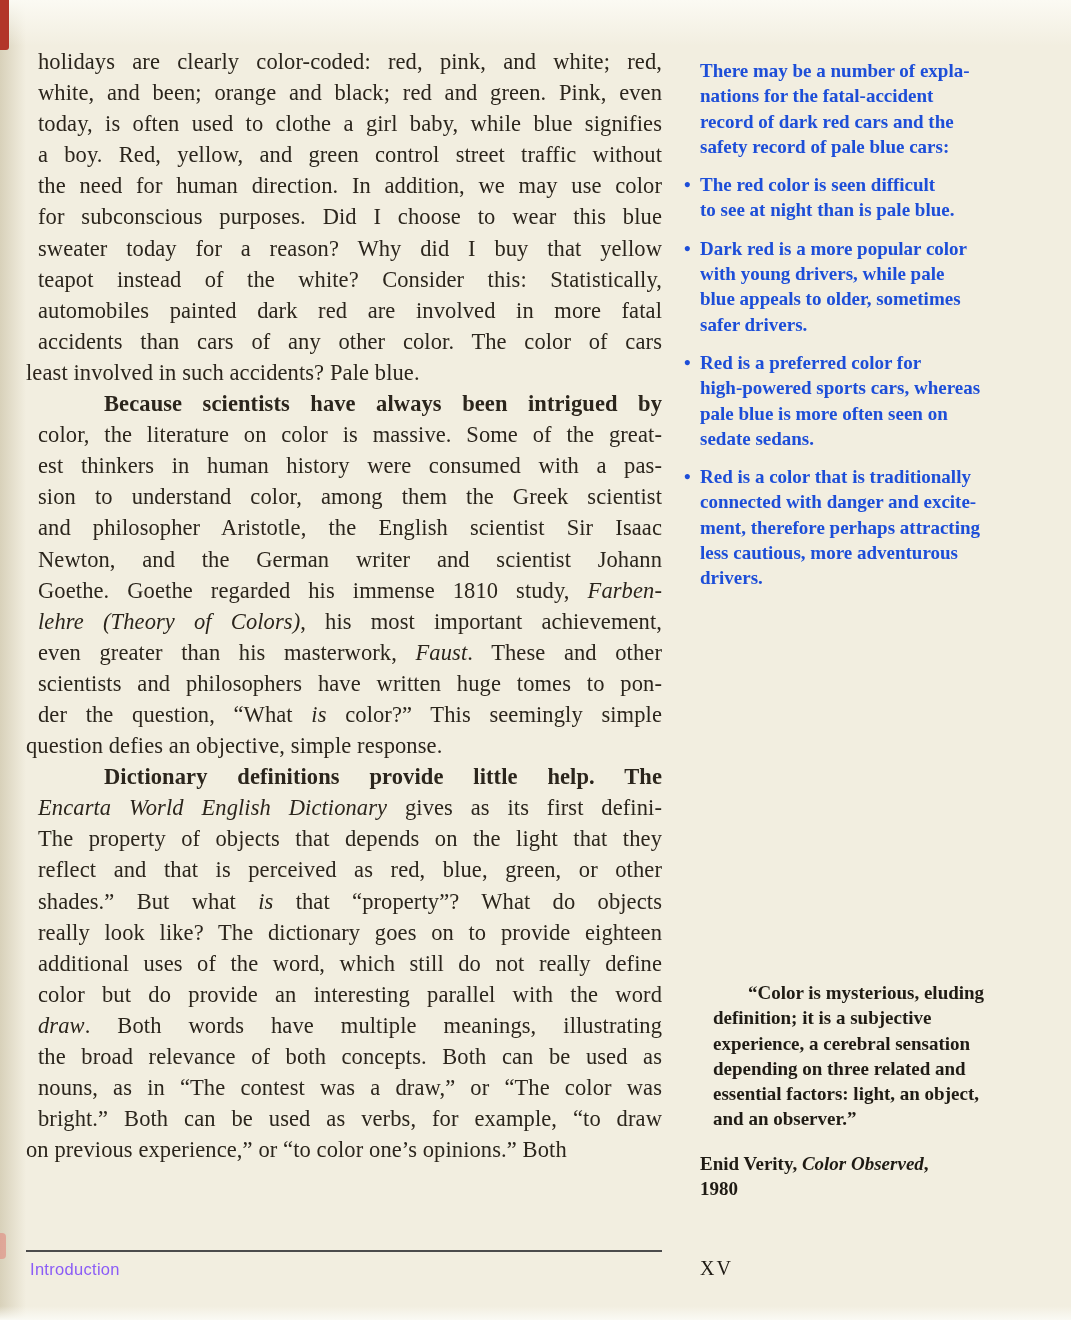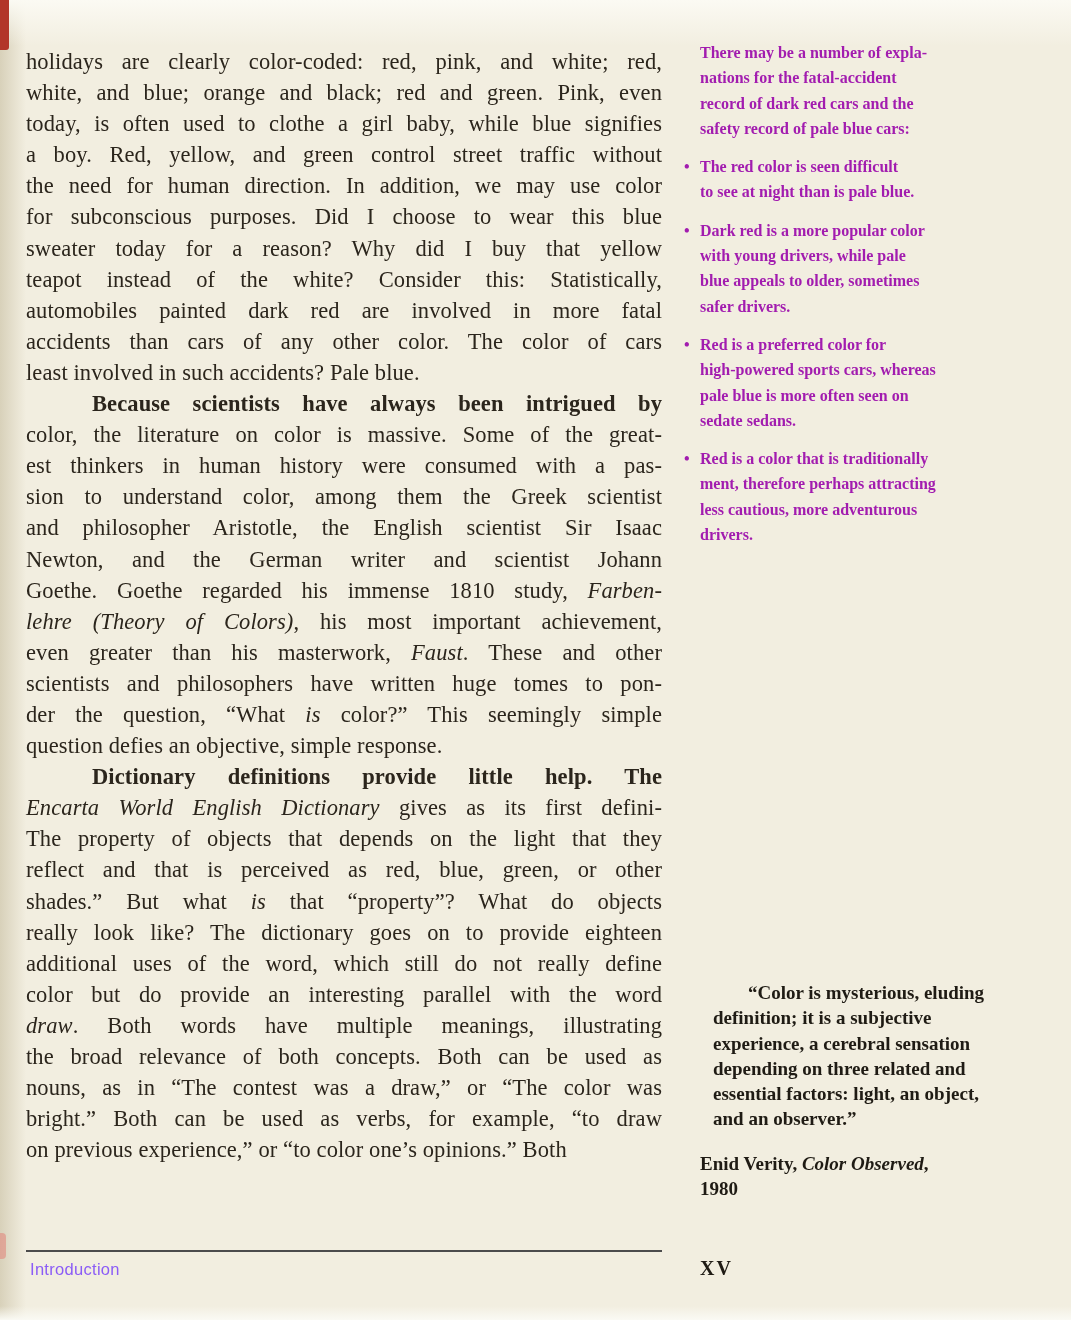--- a/index.html
+++ b/index.html
@@ -26,26 +26,26 @@
     border-radius:0 4px 4px 0;opacity:.55;
   }
   
   .main-col{
     position:absolute;left:26px;top:46px;width:636px;
     font-size:22.5px;line-height:31.1px;color:#2b251c;
     letter-spacing:.1px;
   }
   .para{margin:0;}
   .para .line{white-space:nowrap;}
-  .para .line.j{white-space:normal;text-align:justify;text-align-last:justify;}
+  .para .line.j{white-space:normal;text-align:justify;text-align-last:justify;margin-left:12px;}
   .para.indent > .line:first-child{text-indent:66px;font-weight:bold;}
   
   .sidebar{
-    position:absolute;left:684px;top:40px;width:322px;
-    font-size:16px;line-height:25.3px;font-weight:bold;color:#a21caf;
+    position:absolute;left:684px;top:58px;width:322px;
+    font-size:19px;line-height:25.3px;font-weight:bold;color:#1d4ed8;
   }
   .side-intro{padding-left:16px;}
   .bullet-item{display:flex;margin-top:13px;}
   .bullet-marker{width:16px;flex:0 0 16px;}
   .bullet-lines{flex:1;}
   
   .quote-block{
     position:absolute;left:684px;top:980px;width:322px;
     font-size:19px;line-height:25.3px;font-weight:bold;color:#1f1b14;
   }
@@ -54,40 +54,40 @@
   .quote-attrib{padding-left:16px;margin-top:19px;}
   
   .footer-rule{position:absolute;left:26px;top:1250px;width:636px;height:2px;background:#4c4c4c;}
   .footer-label{
     position:absolute;left:30px;top:1260px;
     font-family:"Liberation Sans", sans-serif;
     font-size:16.5px;color:#8b5cf6;letter-spacing:.3px;
   }
   .page-number{
     position:absolute;left:700px;top:1257px;
-    font-size:20px;font-weight:bold;color:#1f1b14;letter-spacing:2px;
+    font-size:20px;font-weight:normal;color:#1f1b14;letter-spacing:2px;
   }
   i{font-style:italic;}
 </style>
 </head>
 <body>
 
 <div class="page">
 
   <div class="shade-left"></div>
   <div class="shade-top"></div>
   <div class="shade-bottom"></div>
 
   <div class="red-mark" style="background: rgb(178, 53, 41);"></div>
   <div class="pink-mark" style="background: rgb(226, 130, 120);"></div>
 
   <div class="main-col">
     <div class="para">
         <div class="line j">holidays are clearly color-coded: red, pink, and white; red,</div>
-        <div class="line j">white, and blue; orange and black; red and green. Pink, even</div>
+        <div class="line j">white, and been; orange and black; red and green. Pink, even</div>
         <div class="line j">today, is often used to clothe a girl baby, while blue signifies</div>
         <div class="line j">a boy. Red, yellow, and green control street traffic without</div>
         <div class="line j">the need for human direction. In addition, we may use color</div>
         <div class="line j">for subconscious purposes. Did I choose to wear this blue</div>
         <div class="line j">sweater today for a reason? Why did I buy that yellow</div>
         <div class="line j">teapot instead of the white? Consider this: Statistically,</div>
         <div class="line j">automobiles painted dark red are involved in more fatal</div>
         <div class="line j">accidents than cars of any other color. The color of cars</div>
         <div class="line">least involved in such accidents? Pale blue.</div>
       </div>
@@ -152,20 +152,21 @@
             <div class="line">Red is a preferred color for</div>
             <div class="line">high-powered sports cars, whereas</div>
             <div class="line">pale blue is more often seen on</div>
             <div class="line">sedate sedans.</div>
           </div>
       </div>
       <div class="bullet-item">
         <div class="bullet-marker">•</div>
         <div class="bullet-lines">
             <div class="line">Red is a color that is traditionally</div>
+            <div class="line">connected with danger and excite-</div>
             <div class="line">ment, therefore perhaps attracting</div>
             <div class="line">less cautious, more adventurous</div>
             <div class="line">drivers.</div>
           </div>
       </div>
     </div>
   </div>
 
   <div class="quote-block">
     <div class="quote-lines">

